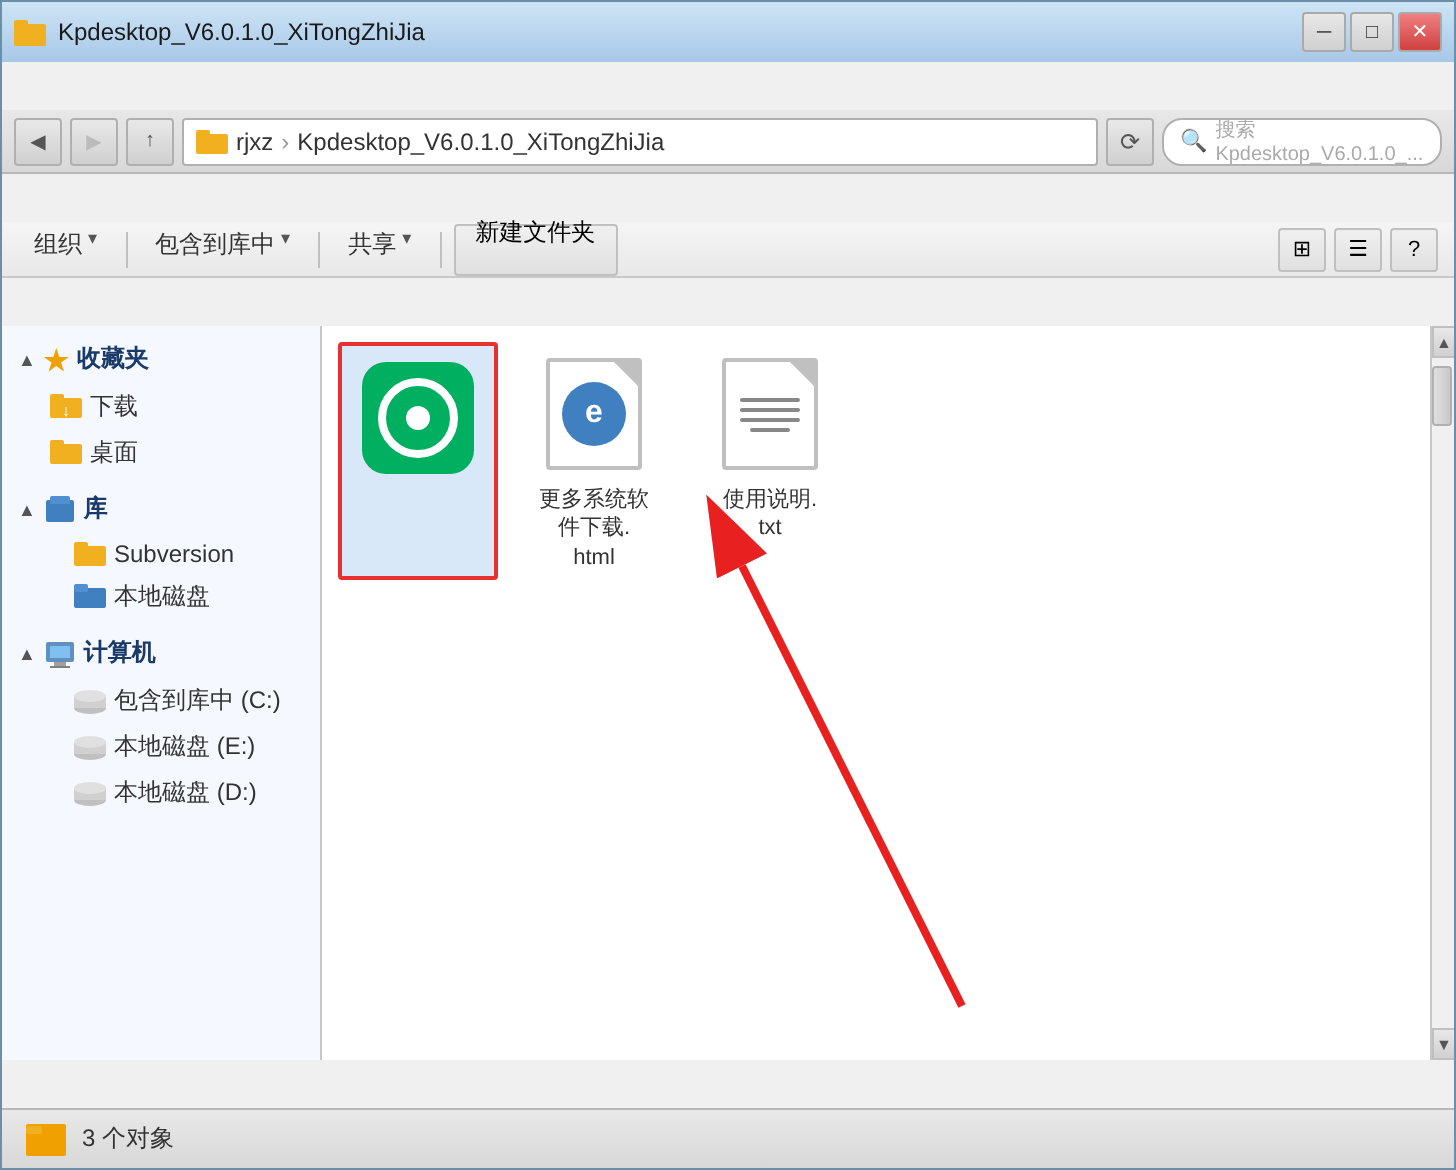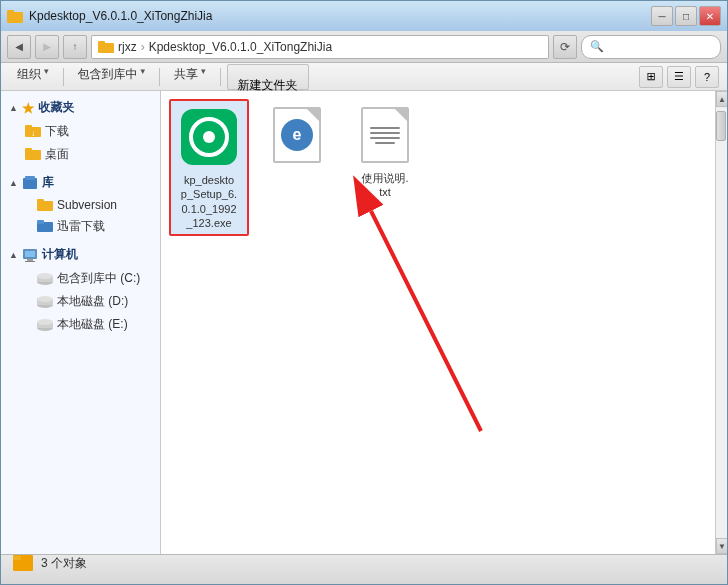--- a/index.html
+++ b/index.html
@@ -13,20 +13,21 @@
     }
 
     
     .window {
       width: 728px;
       height: 585px;
       background: #f0f0f0;
       border: 1px solid #6a8fa8;
       display: flex;
       flex-direction: column;
+      gap: 24px;
     }
 
     .title-bar {
       height: 30px;
       background: linear-gradient(to bottom, #cde4f5, #a8c8e8);
       display: flex;
       align-items: center;
       padding: 0 6px;
       justify-content: space-between;
     }
@@ -176,21 +177,21 @@
 
     .new-folder-btn {
       height: 22px;
       padding: 12px 10px;
       background: linear-gradient(to bottom, #f0f0f0, #e0e0e0);
       border: 1px solid #c0c0c0;
       border-radius: 2px;
       font-size: 12px;
       cursor: pointer;
       display: flex;
-      align-items: flex-start;
+      align-items: flex-end;
     }
 
     .toolbar-right {
       margin-left: auto;
       display: flex;
       align-items: center;
       gap: 4px;
     }
 
     .view-btn {
@@ -419,20 +420,21 @@
       word-break: break-all;
       line-height: 1.3;
     }
 
     
     .status-bar {
       height: 30px;
       background: linear-gradient(to bottom, #e8e8e8, #d8d8d8);
       border-top: 1px solid #b8b8b8;
       display: flex;
+      align-items: center;
       padding: 0 12px;
       gap: 8px;
     }
 
     .status-folder-icon {
       width: 20px;
       height: 16px;
       background: #f0a000;
       border-radius: 1px;
     }
@@ -512,20 +514,21 @@
         <rect x="0" y="3" width="16" height="10" rx="1" fill="#f0b020"></rect>
         <rect x="0" y="1" width="7" height="4" rx="1" fill="#f0b020"></rect>
       </svg>
       <span>rjxz</span>
       <span class="breadcrumb-sep">›</span>
       <span>Kpdesktop_V6.0.1.0_XiTongZhiJia</span>
     </div>
     <div class="addr-refresh">⟳</div>
     <div class="search-box">
       <span>🔍</span>
+      <span style="font-size:10px; color:#aaa;">搜索 Kpdesktop_V6.0.1.0_...</span>
     </div>
   </div>
 
   <div class="toolbar">
     <div class="tool-item">
       <span>组织</span>
       <span class="tool-arrow">▾</span>
     </div>
     <div class="toolbar-sep"></div>
     <div class="tool-item">
@@ -589,21 +592,21 @@
             <rect x="0" y="2" width="16" height="10" rx="1" fill="#f0b020"></rect>
             <rect x="0" y="0" width="7" height="4" rx="1" fill="#f0b020"></rect>
           </svg>
           <span>Subversion</span>
         </div>
         <div class="sidebar-item sub-item">
           <svg width="16" height="13">
             <rect x="0" y="2" width="16" height="10" rx="1" fill="#4080c0"></rect>
             <rect x="0" y="0" width="7" height="4" rx="1" fill="#5090d0"></rect>
           </svg>
-          <span>迅雷下载</span>
+          <span>本地磁盘</span>
         </div>
       </div>
 
       <div class="sidebar-section">
         <div class="sidebar-header">
           <span class="triangle">▲</span>
           <svg width="16" height="14">
             <rect x="1" y="1" width="14" height="10" rx="1" fill="#6090c0"></rect>
             <rect x="3" y="3" width="10" height="6" fill="#80c0f0"></rect>
             <rect x="5" y="11" width="6" height="2" fill="#a0a0a0"></rect>
@@ -618,54 +621,54 @@
             <ellipse cx="8" cy="4" rx="8" ry="3" fill="#e0e0e0"></ellipse>
           </svg>
           <span>包含到库中 (C:)</span>
         </div>
         <div class="sidebar-item sub-item">
           <svg width="16" height="13">
             <ellipse cx="8" cy="10" rx="8" ry="3" fill="#c0c0c0"></ellipse>
             <rect x="0" y="4" width="16" height="6" fill="#d0d0d0"></rect>
             <ellipse cx="8" cy="4" rx="8" ry="3" fill="#e0e0e0"></ellipse>
           </svg>
-          <span>本地磁盘 (D:)</span>
+          <span>本地磁盘 (E:)</span>
         </div>
         <div class="sidebar-item sub-item">
           <svg width="16" height="13">
             <ellipse cx="8" cy="10" rx="8" ry="3" fill="#c0c0c0"></ellipse>
             <rect x="0" y="4" width="16" height="6" fill="#d0d0d0"></rect>
             <ellipse cx="8" cy="4" rx="8" ry="3" fill="#e0e0e0"></ellipse>
           </svg>
-          <span>本地磁盘 (E:)</span>
+          <span>本地磁盘 (D:)</span>
         </div>
       </div>
     </div>
 
     <div style="flex:1; display:flex; overflow:hidden;">
       <div class="file-area">
         <div class="file-grid">
 
           <div class="file-item selected" style="border: 2px solid #e83030; background: #d8e8f8;">
             <div class="file-icon-container">
               <div class="kp-icon">
                 <div class="kp-icon-inner">
                   <div class="kp-icon-dot"></div>
                 </div>
               </div>
             </div>
-            <div class="file-name">kp_deskto<br>p_Setup_6.<br>0.1.0_1992<br>_123.exe</div>
           </div>
 
           <div class="file-item">
             <div class="file-icon-container">
               <div class="html-icon">
                 <div class="html-icon-e">e</div>
               </div>
             </div>
+            <div class="file-name">更多系统软<br>件下载.<br>html</div>
           </div>
 
           <div class="file-item">
             <div class="file-icon-container">
               <div class="txt-icon">
                 <div class="txt-line"></div>
                 <div class="txt-line"></div>
                 <div class="txt-line"></div>
                 <div class="txt-line" style="width:20px;"></div>
               </div>

